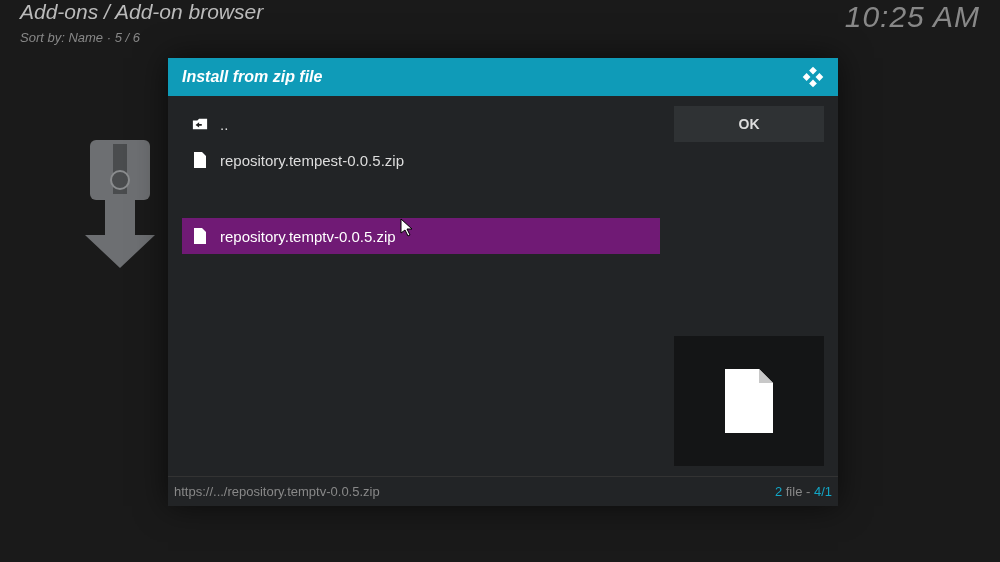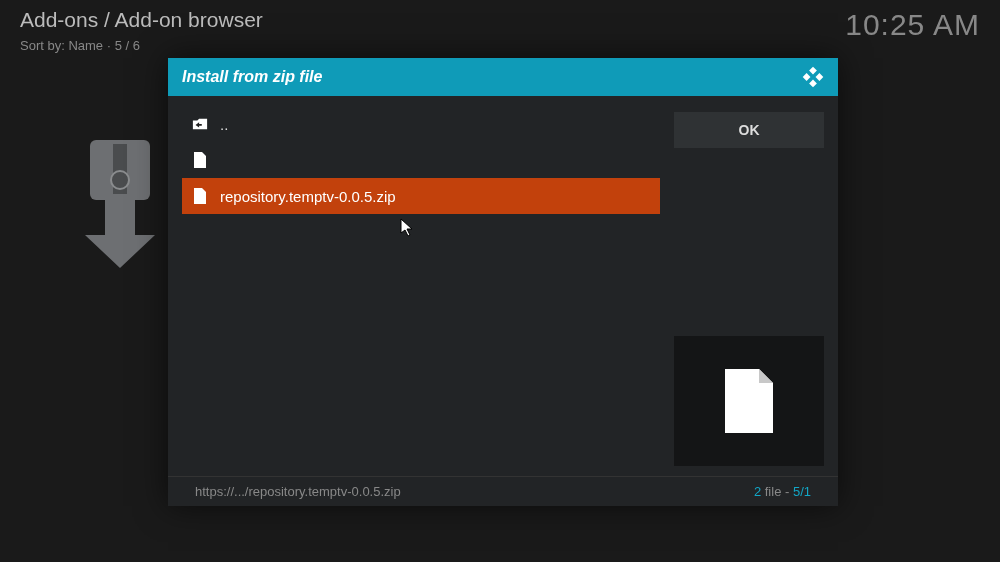--- a/index.html
+++ b/index.html
@@ -7,26 +7,27 @@
     width: 1000px;
     height: 562px;
     background: #1a1a1a;
     font-family: Arial, sans-serif;
     color: #e0e0e0;
     position: relative;
     overflow: hidden;
   }
   .top-header {
     position: absolute;
-    top: 8px;
+    top: 0;
     left: 20px;
     right: 20px;
     display: flex;
     justify-content: space-between;
     align-items: flex-start;
+    font-style: italic;
   }
   .breadcrumb-area { display: flex; flex-direction: column; }
   .breadcrumb { font-size: 21px; color: #bbb; font-weight: 300; }
   .sortline { font-size: 13px; color: #888; margin-top: 6px; }
   .clock { font-size: 30px; color: #888; font-weight: 300; letter-spacing: 1px; text-align: center; }
   .zip-icon {
     position: absolute;
     top: 140px;
     left: 85px;
     width: 80px;
@@ -69,55 +70,54 @@
   }
   .file-row {
     height: 36px;
     display: flex;
     align-items: center;
     gap: 12px;
     padding: 0 10px;
     font-size: 15px;
     color: #ddd;
   }
-  .file-row.selected { background: #c2410c; color: #fff; }
+  .file-row.selected { background: #701a75; color: #fff; margin-top: 40px; }
   .file-row .icon { width: 16px; height: 16px; display: flex; align-items: center; justify-content: center; }
   .right-col {
     width: 150px;
     display: flex;
     flex-direction: column;
     gap: 12px;
   }
   .btn {
     background: #2f3234;
     height: 36px;
     display: flex;
     align-items: center;
     justify-content: center;
     font-size: 14px;
     color: #ddd;
     font-weight: bold;
     cursor: pointer;
-    margin-top: 6px;
   }
   .preview {
     margin-top: auto;
     margin-bottom: 10px;
     background: #141516;
     height: 130px;
     display: flex;
     align-items: center;
     justify-content: center;
   }
   .dialog-footer {
     height: 30px;
     display: flex;
     align-items: center;
     justify-content: space-between;
-    padding: 0 27px;
+    padding: 0 6px;
     font-size: 13px;
     color: #888;
     border-top: 1px solid #333;
   }
   .footer-right .accent { color: #12a6c6; }
   .cursor {
     position: absolute;
     top: 218px;
     left: 400px;
     width: 16px;
@@ -170,20 +170,21 @@
             </svg>
         </span>
         <span>..</span>
       </div>
       <div class="file-row">
         <span class="icon">
           <svg width="12" height="16" viewBox="0 0 12 16">
               <path d="M0 0 L8 0 L12 4 L12 16 L0 16 Z" fill="#fff"></path>
             </svg>
         </span>
+        <span>repository.tempest-0.0.5.zip</span>
       </div>
       <div class="file-row selected">
         <span class="icon">
           <svg width="12" height="16" viewBox="0 0 12 16">
               <path d="M0 0 L8 0 L12 4 L12 16 L0 16 Z" fill="#fff"></path>
             </svg>
         </span>
         <span>repository.temptv-0.0.5.zip</span>
       </div>
     </div>
@@ -195,20 +196,20 @@
           <path d="M2 2 L36 2 L50 16 L50 66 L2 66 Z" fill="#fff"></path>
           <path d="M36 2 L36 16 L50 16 Z" fill="#c8c8c8"></path>
         </svg>
       </div>
     </div>
   </div>
 
   <div class="dialog-footer">
     <span>https://.../repository.temptv-0.0.5.zip</span>
     <span class="footer-right">
-      <span class="accent">2</span><span> file - </span><span class="accent">5/1</span>
+      <span class="accent">2</span><span> file - </span><span class="accent">4/1</span>
     </span>
   </div>
 </div>
 
 <svg class="cursor" viewBox="0 0 16 20">
   <path d="M1 1 L1 15 L5 12 L8 18 L10 17 L7 11 L12 11 Z" fill="#fff" stroke="#000" stroke-width="1"></path>
 </svg>
 
 </body></html>

